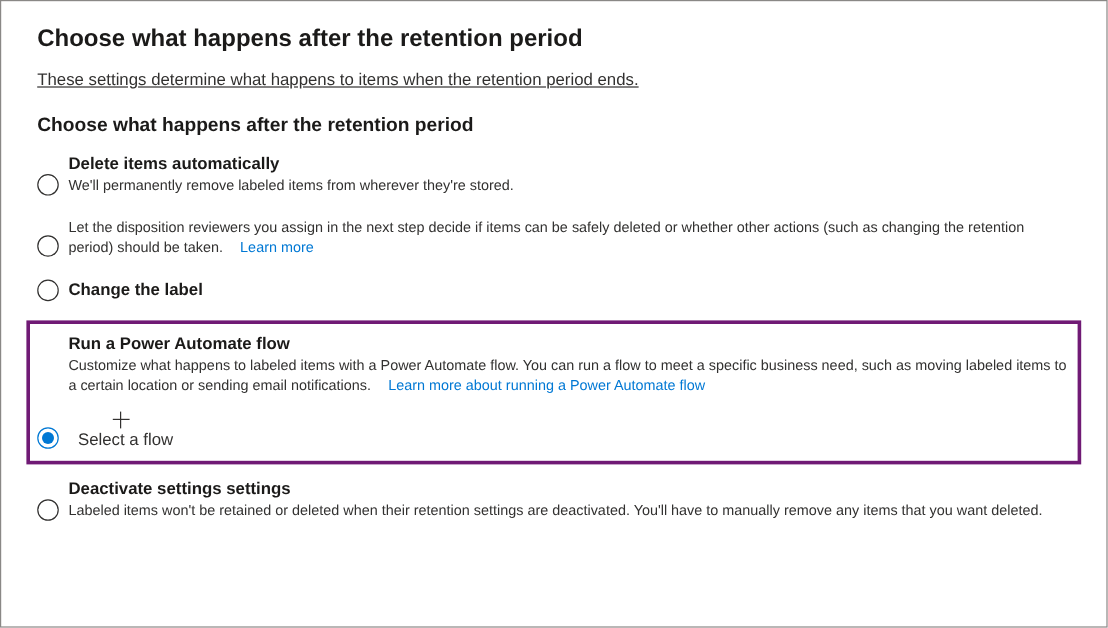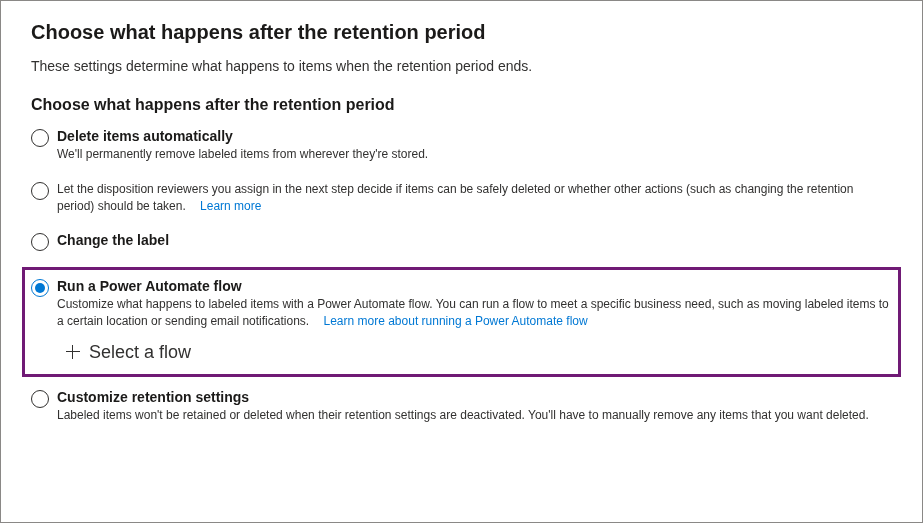--- a/index.html
+++ b/index.html
@@ -20,30 +20,31 @@
     h1.page-title {
       font-size: 20px;
       font-weight: 700;
       margin-bottom: 14px;
       color: #1b1a19;
     }
     p.page-subtitle {
       font-size: 14px;
       margin-bottom: 22px;
       color: #323130;
+      text-decoration: underline;
     }
     h2.section-heading {
       font-size: 16px;
       font-weight: 600;
       margin-bottom: 12px;
       color: #1b1a19;
     }
     .option {
       display: flex;
-      align-items: flex-start;
+      align-items: flex-end;
       margin-bottom: 14px;
       padding: 2px 0;
     }
     .option.highlighted {
       border: 3px solid #701a75;
       padding: 8px 6px 10px 6px;
       margin-left: -9px;
       margin-right: -9px;
       margin-bottom: 10px;
     }
@@ -92,21 +93,22 @@
       text-decoration: none;
       margin-left: 11px;
     }
     .select-flow {
       display: inline-flex;
       align-items: center;
       margin-top: 12px;
       margin-left: 8px;
       cursor: pointer;
       color: #323130;
-      font-size: 18px;
+      font-size: 14px;
+      flex-direction: column;
     }
     .plus-icon {
       width: 16px;
       height: 16px;
       margin-right: 8px;
       position: relative;
     }
     .plus-icon::before,
     .plus-icon::after {
       content: "";
@@ -167,16 +169,16 @@
     <div class="select-flow">
       <span class="plus-icon"></span>
       <span>Select a flow</span>
     </div>
   </div>
 </div>
 
 <div class="option">
   <div class="radio"></div>
   <div class="option-body">
-    <div class="option-title">Customize retention settings</div>
+    <div class="option-title">Deactivate settings settings</div>
     <div class="option-desc">Labeled items won't be retained or deleted when their retention settings are deactivated. You'll have to manually remove any items that you want deleted.</div>
   </div>
 </div>
 
 </body></html>

